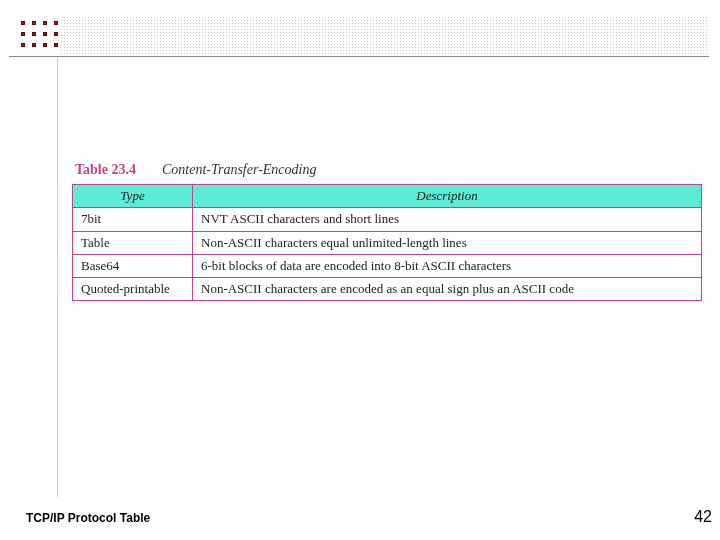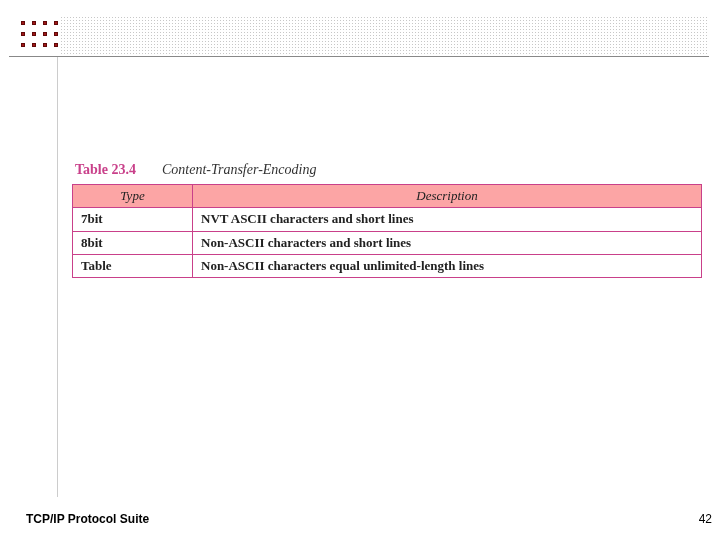--- a/index.html
+++ b/index.html
@@ -77,43 +77,42 @@
     width: 630px;
     font-size: 13px;
     color: #222;
   }
   table.enc th, table.enc td {
     border: 1px solid #c9408a;
     padding: 3px 8px;
     text-align: left;
     vertical-align: top;
     line-height: 1.25;
-    font-weight: bold;
   }
   table.enc th {
     font-style: italic;
     font-weight: normal;
     text-align: center;
-    background: #fca5a5;
+    background: #5eead4;
   }
   table.enc td.type-col { width: 120px; }
   .footer {
     position: absolute;
     bottom: 14px;
     left: 14px;
     width: 692px;
     font-family: Verdana, Arial, sans-serif;
     font-size: 12px;
     font-weight: bold;
     color: #000;
     display: flex;
     justify-content: space-between;
     align-items: baseline;
   }
-  .page-no { font-weight: normal; font-size: 12px; }
+  .page-no { font-weight: normal; font-size: 16px; }
 </style>
 </head>
 <body>
 
 <div class="header-bar">
   <div class="dot-pattern"></div>
   <div class="logo-grid">
     <div class="logo-cell"></div>
       <div class="logo-cell"></div>
       <div class="logo-cell"></div>
@@ -144,27 +143,31 @@
         <th class="type-col">Type</th>
         <th>Description</th>
       </tr>
     </thead>
     <tbody>
       <tr>
         <td class="type-col">7bit</td>
         <td>NVT ASCII characters and short lines</td>
       </tr>
       <tr>
-        <td class="type-col">8bit</td>
-        <td>Non-ASCII characters and short lines</td>
+        <td class="type-col">Table</td>
+        <td>Non-ASCII characters equal unlimited-length lines</td>
       </tr>
       <tr>
-        <td class="type-col">Table</td>
-        <td>Non-ASCII characters equal unlimited-length lines</td>
+        <td class="type-col">Base64</td>
+        <td>6-bit blocks of data are encoded into 8-bit ASCII characters</td>
+      </tr>
+      <tr>
+        <td class="type-col">Quoted-printable</td>
+        <td>Non-ASCII characters are encoded as an equal sign plus an ASCII code</td>
       </tr>
     </tbody>
   </table>
 </div>
 
 <div class="footer">
-  <span>TCP/IP Protocol Suite</span>
+  <span>TCP/IP Protocol Table</span>
   <span class="page-no">42</span>
 </div>
 
 </body></html>

